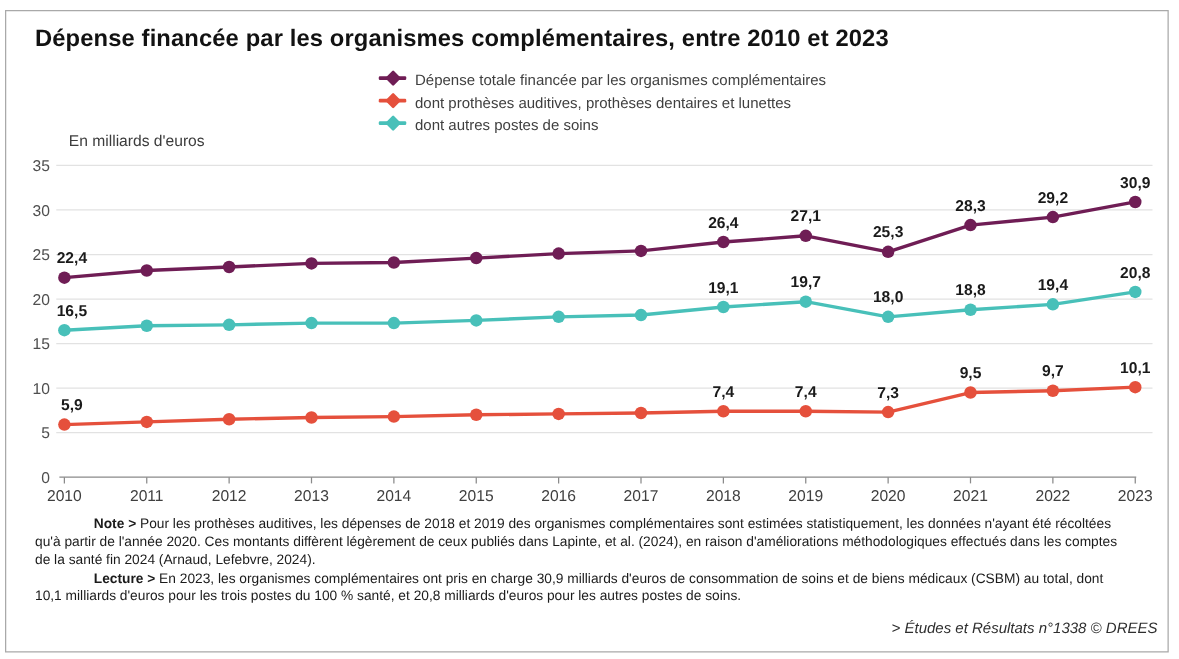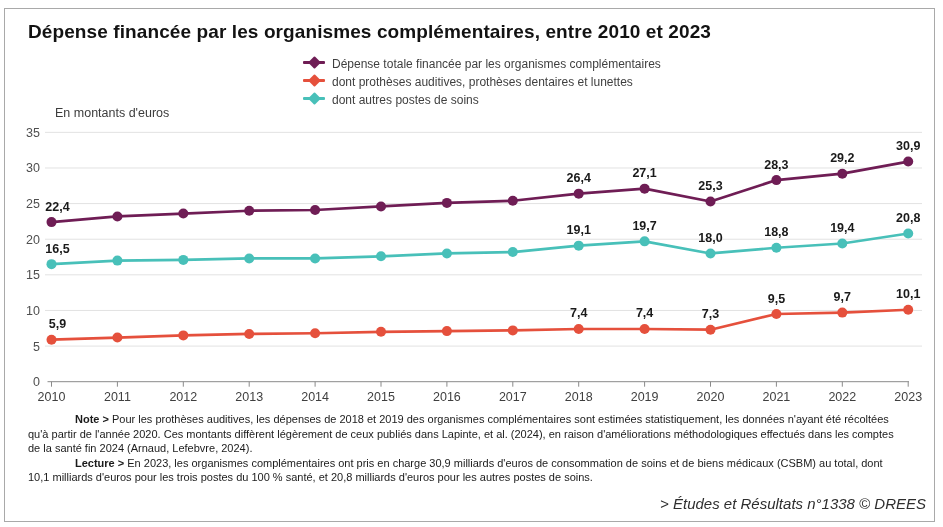--- a/index.html
+++ b/index.html
@@ -27,21 +27,21 @@
   .ax-x{font-size:12.5px;fill:#3f3f3f;}
   .pt-label{font-size:12.5px;font-weight:bold;fill:#1a1a1a;}
   .footer{
     position:absolute;left:28px;top:412px;width:878px;
     font-size:11px;line-height:1.32;color:#1b1b1b;
   }
   .footer p{margin:0;}
   .footer b{font-weight:bold;padding-left:47px;}
   .credit{
     position:absolute;right:17px;top:495px;
-    font-size:15px;color:#2e2e2e;font-style:italic;
+    font-size:12px;color:#2e2e2e;font-style:italic;
   }
 </style>
 </head>
 <body>
 
 <div class="frame"></div>
 
 <svg class="chart-svg" id="chart-svg" viewBox="0 0 943 527">
     <g>
       <line x1="45" y1="346.08" x2="922" y2="346.08" stroke="#e2e2e2" stroke-width="1"></line>
@@ -198,20 +198,20 @@
   </div>
   <div class="legend-row">
     <span class="lg-marker">
         <span class="lg-line" style="background: rgb(72, 192, 185);"></span>
         <span class="lg-diamond" style="background: rgb(72, 192, 185);"></span>
       </span>
     <span class="lg-text">dont autres postes de soins</span>
   </div>
 </div>
 
-<div class="unit-label">En montants d'euros</div>
+<div class="unit-label">En milliards d'euros</div>
 
 <div class="footer">
   <p><b>Note &gt;</b><span> Pour les prothèses auditives, les dépenses de 2018 et 2019 des organismes complémentaires sont estimées statistiquement, les données n'ayant été récoltées qu'à partir de l'année 2020. Ces montants diffèrent légèrement de ceux publiés dans Lapinte, et al. (2024), en raison d'améliorations méthodologiques effectués dans les comptes de la santé fin 2024 (Arnaud, Lefebvre, 2024).</span></p>
   <p><b>Lecture &gt;</b><span> En 2023, les organismes complémentaires ont pris en charge 30,9 milliards d'euros de consommation de soins et de biens médicaux (CSBM) au total, dont 10,1 milliards d'euros pour les trois postes du 100 % santé, et 20,8 milliards d'euros pour les autres postes de soins.</span></p>
 </div>
 
 <div class="credit">&gt; Études et Résultats n°1338 © DREES</div>
 
 </body></html>

